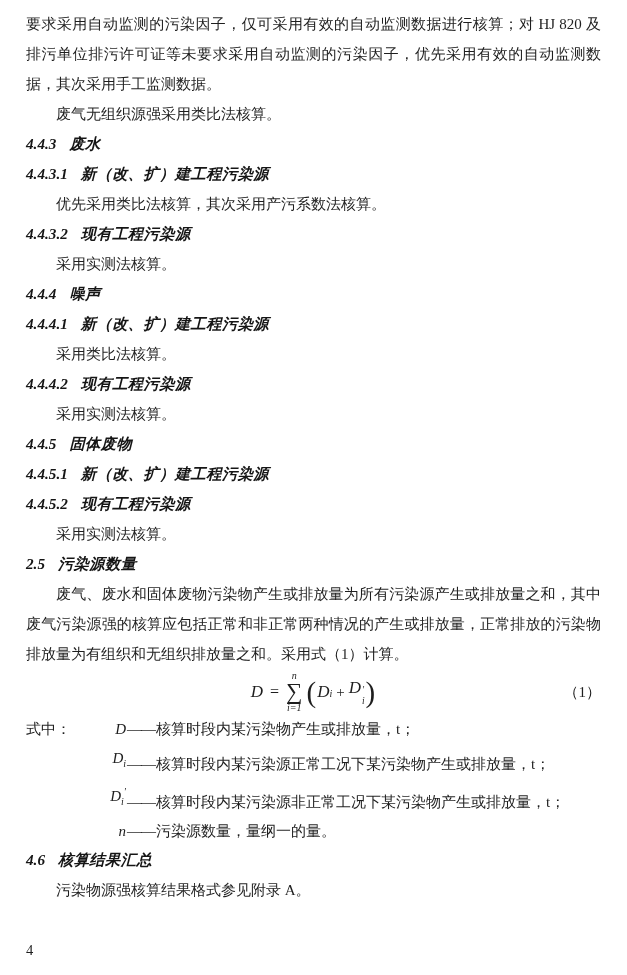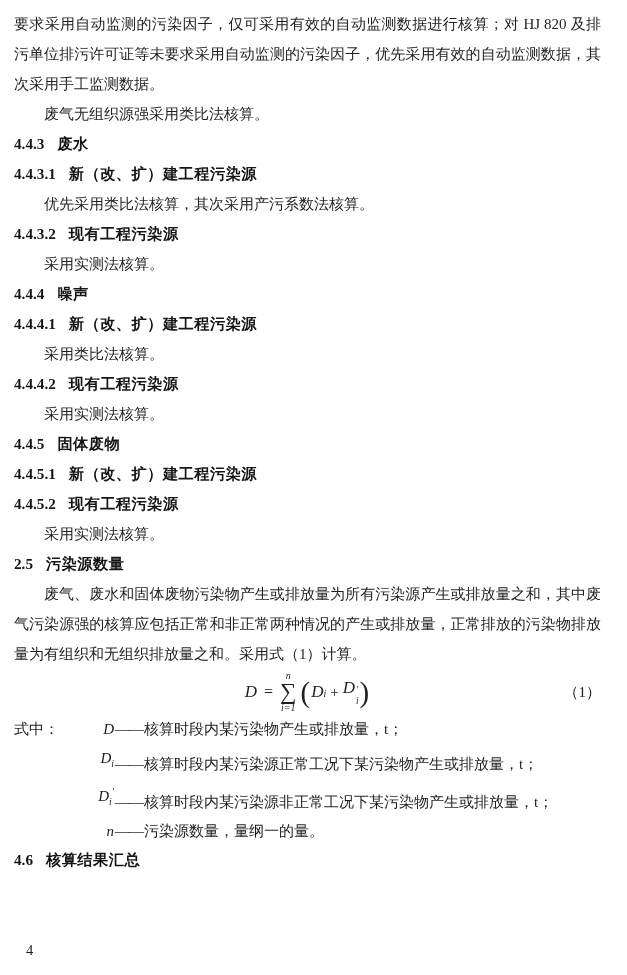--- a/index.html
+++ b/index.html
@@ -4,39 +4,40 @@
 <style>
   html, body { margin: 0; padding: 0; }
   body {
     width: 627px; height: 975px;
     background: #ffffff;
     position: relative;
     overflow: hidden;
     font-family: "Liberation Serif", "DejaVu Serif", serif;
     color: #1e1e1e;
   }
-  .page { padding: 9px 26px 0 14px; position: relative; }
+  .page { padding: 9px 26px 0 26px; position: relative; }
 
   .para {
     font-size: 15px;
     line-height: 30px;
     margin: 0;
     text-align: justify;
     color: #1e1e1e;
   }
   .para.indent { text-indent: 2em; }
 
   .heading {
     font-size: 15.2px;
     line-height: 30px;
     margin: 0;
     font-weight: bold;
     color: #151515;
     display: flex;
     align-items: flex-start;
+    font-style: italic;
   }
   .hnum {
     font-family: "Liberation Serif", "DejaVu Serif", serif;
     font-weight: 600;
     margin-right: 13px;
   }
   .htitle {
     font-family: "Liberation Sans", "DejaVu Sans", sans-serif;
     font-weight: 700;
     letter-spacing: 0.5px;
@@ -230,16 +231,17 @@
     <span class="defsym">n</span>
     <span class="defdash">——</span>
     <span class="defdesc">污染源数量，量纲一的量。</span>
   </div>
 
   <h3 class="heading">
     <span class="hnum">4.6</span>
     <span class="htitle">核算结果汇总</span>
   </h3>
 
+  <p class="para indent">污染物源强核算结果格式参见附录 A。</p>
 
 </div>
 
 <div class="pagenum">4</div>
 
 </body></html>

